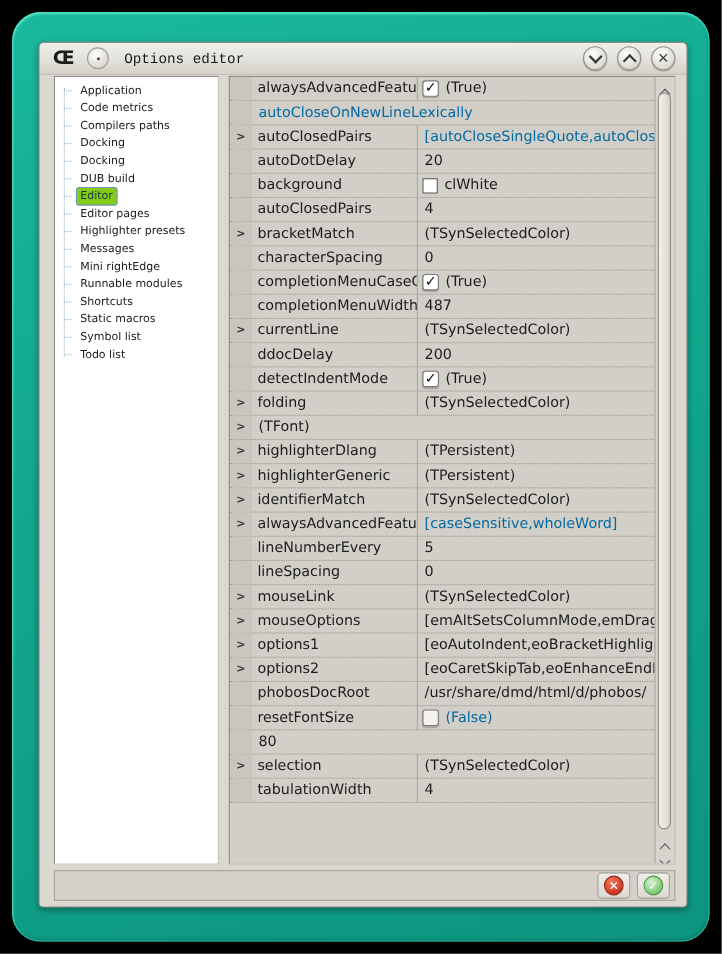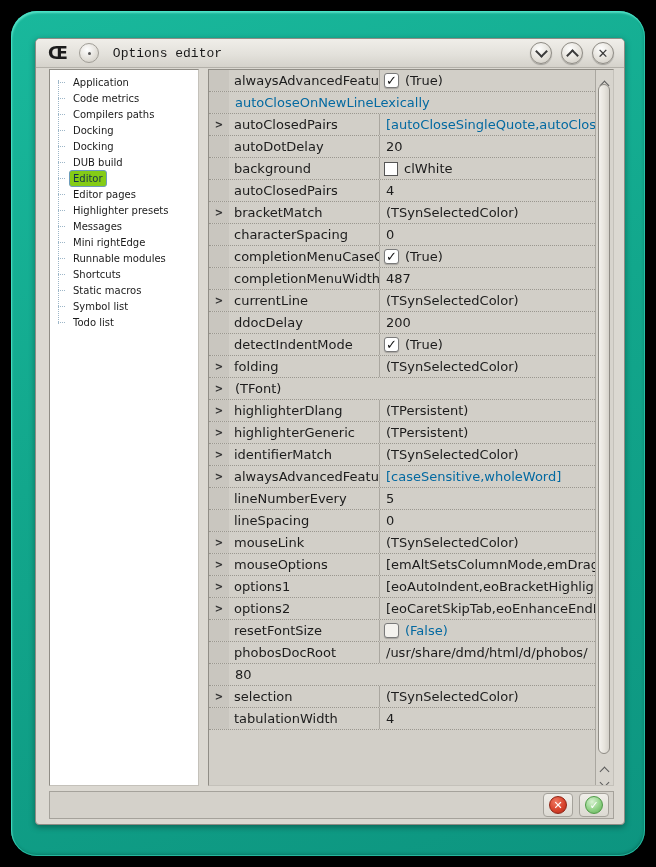--- a/index.html
+++ b/index.html
@@ -415,31 +415,31 @@
           <div class="row-gutter">
             <span class="expand-arrow">&gt;</span>
           </div>
           <div class="row-name">options2</div>
           <div class="row-value">
             <span>[eoCaretSkipTab,eoEnhanceEndKe</span>
           </div>
         </div>
         <div class="grid-row">
           <div class="row-gutter"></div>
+          <div class="row-name">phobosDocRoot</div>
+          <div class="row-value">
+            <span>/usr/share/dmd/html/d/phobos/</span>
+          </div>
+        </div>
+        <div class="grid-row">
+          <div class="row-gutter"></div>
           <div class="row-name">resetFontSize</div>
           <div class="row-value green">
             <span class="cb unchecked"></span>
             <span>(False)</span>
-          </div>
-        </div>
-        <div class="grid-row">
-          <div class="row-gutter"></div>
-          <div class="row-name">phobosDocRoot</div>
-          <div class="row-value">
-            <span>/usr/share/dmd/html/d/phobos/</span>
           </div>
         </div>
         <div class="grid-row">
           <div class="row-gutter"></div>
           <div class="row-value">
             <span>80</span>
           </div>
         </div>
         <div class="grid-row">
           <div class="row-gutter">

